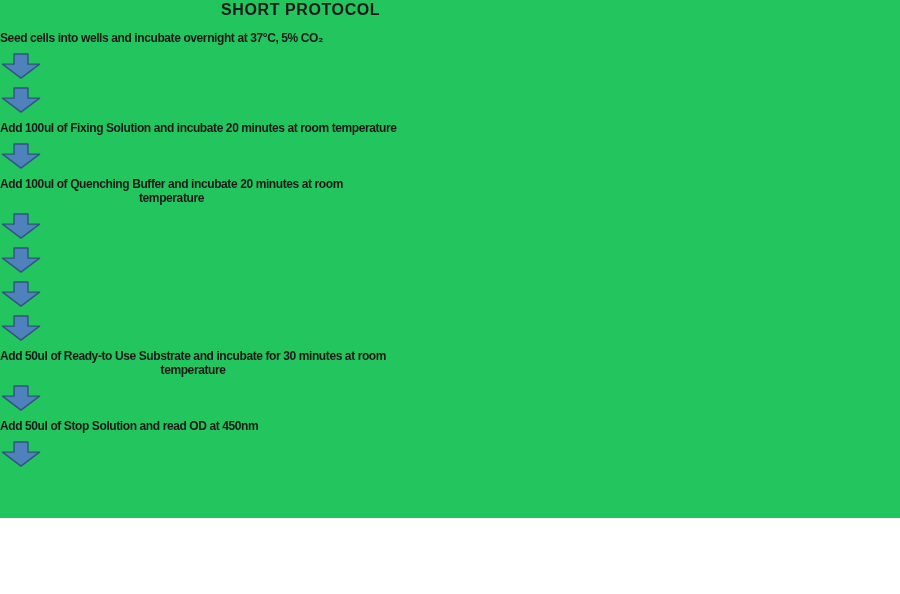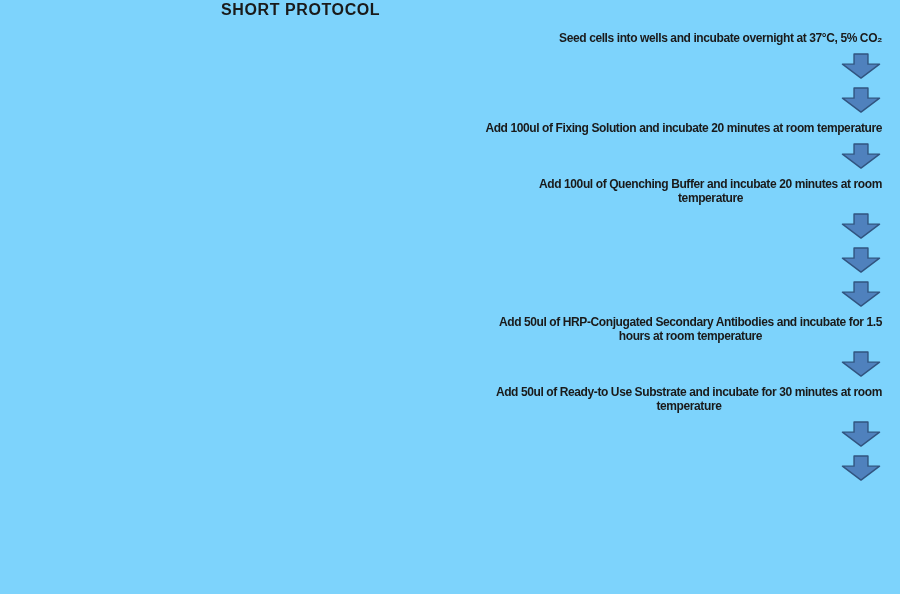--- a/index.html
+++ b/index.html
@@ -4,39 +4,39 @@
 <style>
   * { box-sizing: border-box; }
   html, body { margin: 0; padding: 0; background: #ffffff; }
   body {
     width: 900px; height: 594px;
     font-family: "Liberation Sans", sans-serif;
     overflow: hidden;
   }
   .canvas {
     position: relative;
-    width: 900px; height: 594px;
-    background: #7dd3fc;
+    width: 900px; height: 518px;
+    background: #22c55e;
     padding-left: 36px;
   }
   .title {
     position: absolute;
     left: 221px; top: 1px;
     font-size: 16px;
     font-weight: bold;
     letter-spacing: 0.6px;
     color: var(--text, #111);
   }
   .flow {
     position: absolute;
     top: 31px; left: 0;
     width: 882px;              
     display: flex;
     flex-direction: column;
-    align-items: flex-end;
+    align-items: flex-start;
     row-gap: 8px;
   }
   .step {
     font-size: 12px;
     font-weight: bold;
     line-height: 14px;
     letter-spacing: -0.4px;
     color: var(--text, #1a1a1a);
     text-align: center;
     white-space: pre-line;     
@@ -89,34 +89,33 @@
 
     <svg class="arrow" viewBox="0 0 44 28">
         <path d="M14.5 1 L29.5 1 L29.5 12 L42 12 L22 27 L2 12 L14.5 12 Z"></path>
       </svg>
 
 
     <svg class="arrow" viewBox="0 0 44 28">
         <path d="M14.5 1 L29.5 1 L29.5 12 L42 12 L22 27 L2 12 L14.5 12 Z"></path>
       </svg>
 
-    <div class="step">Add 50ul of HRP-Conjugated Secondary Antibodies and incubate for 1.5
-hours at room temperature</div>
 
     <svg class="arrow" viewBox="0 0 44 28">
         <path d="M14.5 1 L29.5 1 L29.5 12 L42 12 L22 27 L2 12 L14.5 12 Z"></path>
       </svg>
 
     <div class="step">Add 50ul of Ready-to Use Substrate and incubate for 30 minutes at room
 temperature</div>
 
     <svg class="arrow" viewBox="0 0 44 28">
         <path d="M14.5 1 L29.5 1 L29.5 12 L42 12 L22 27 L2 12 L14.5 12 Z"></path>
       </svg>
 
+    <div class="step">Add 50ul of Stop Solution and read OD at 450nm</div>
 
     <svg class="arrow" viewBox="0 0 44 28">
         <path d="M14.5 1 L29.5 1 L29.5 12 L42 12 L22 27 L2 12 L14.5 12 Z"></path>
       </svg>
 
 
   </div>
 </div>
 
 </body></html>

